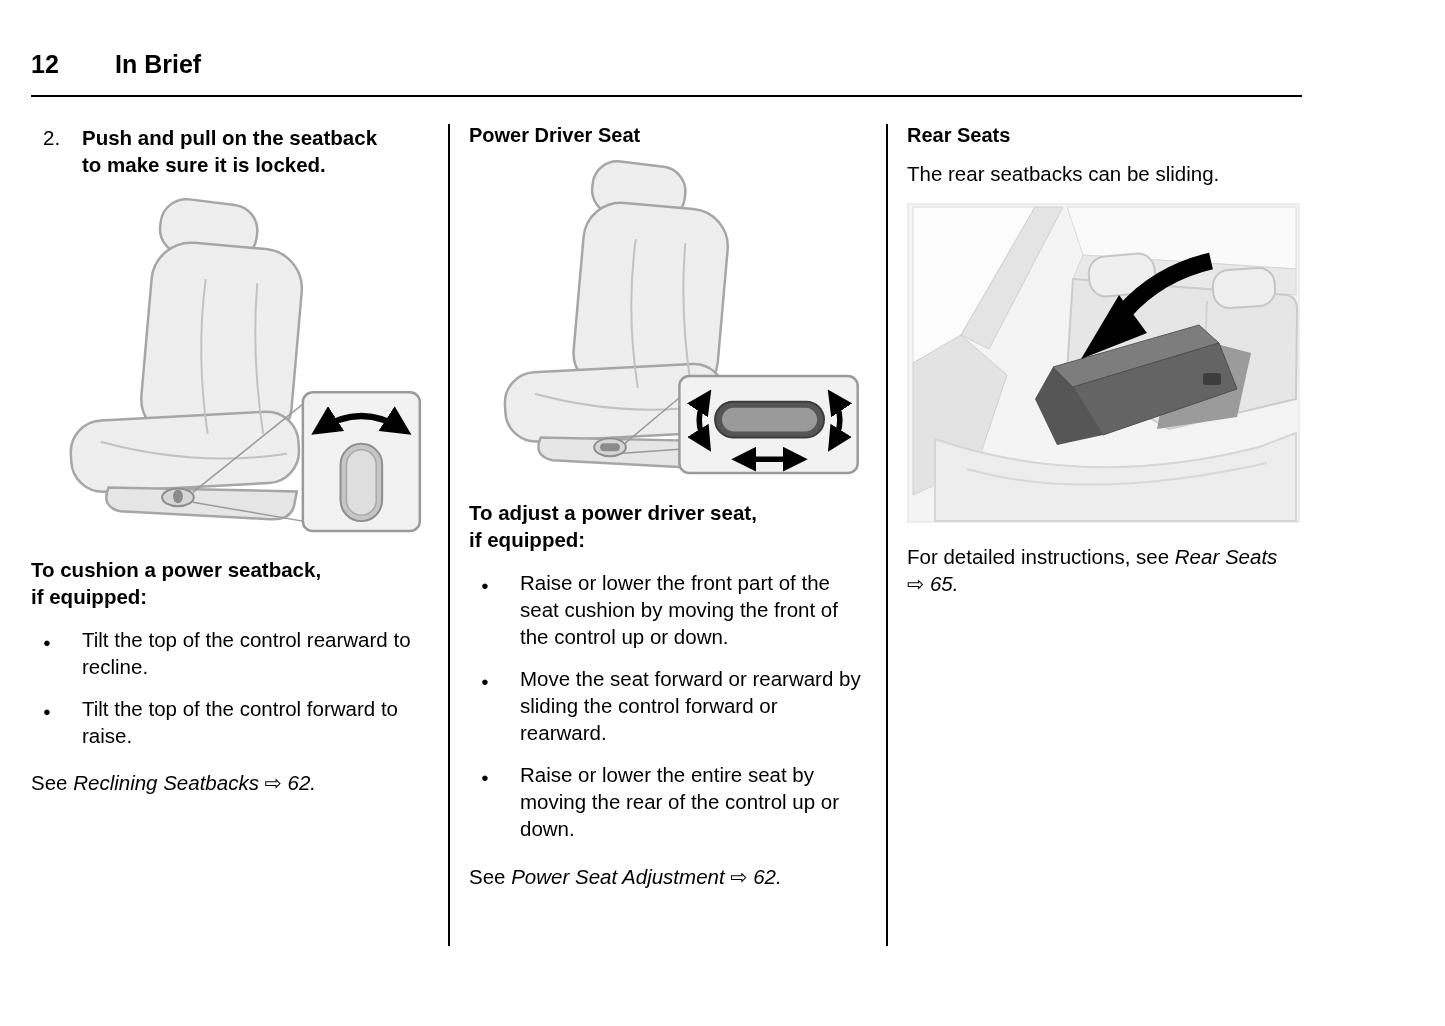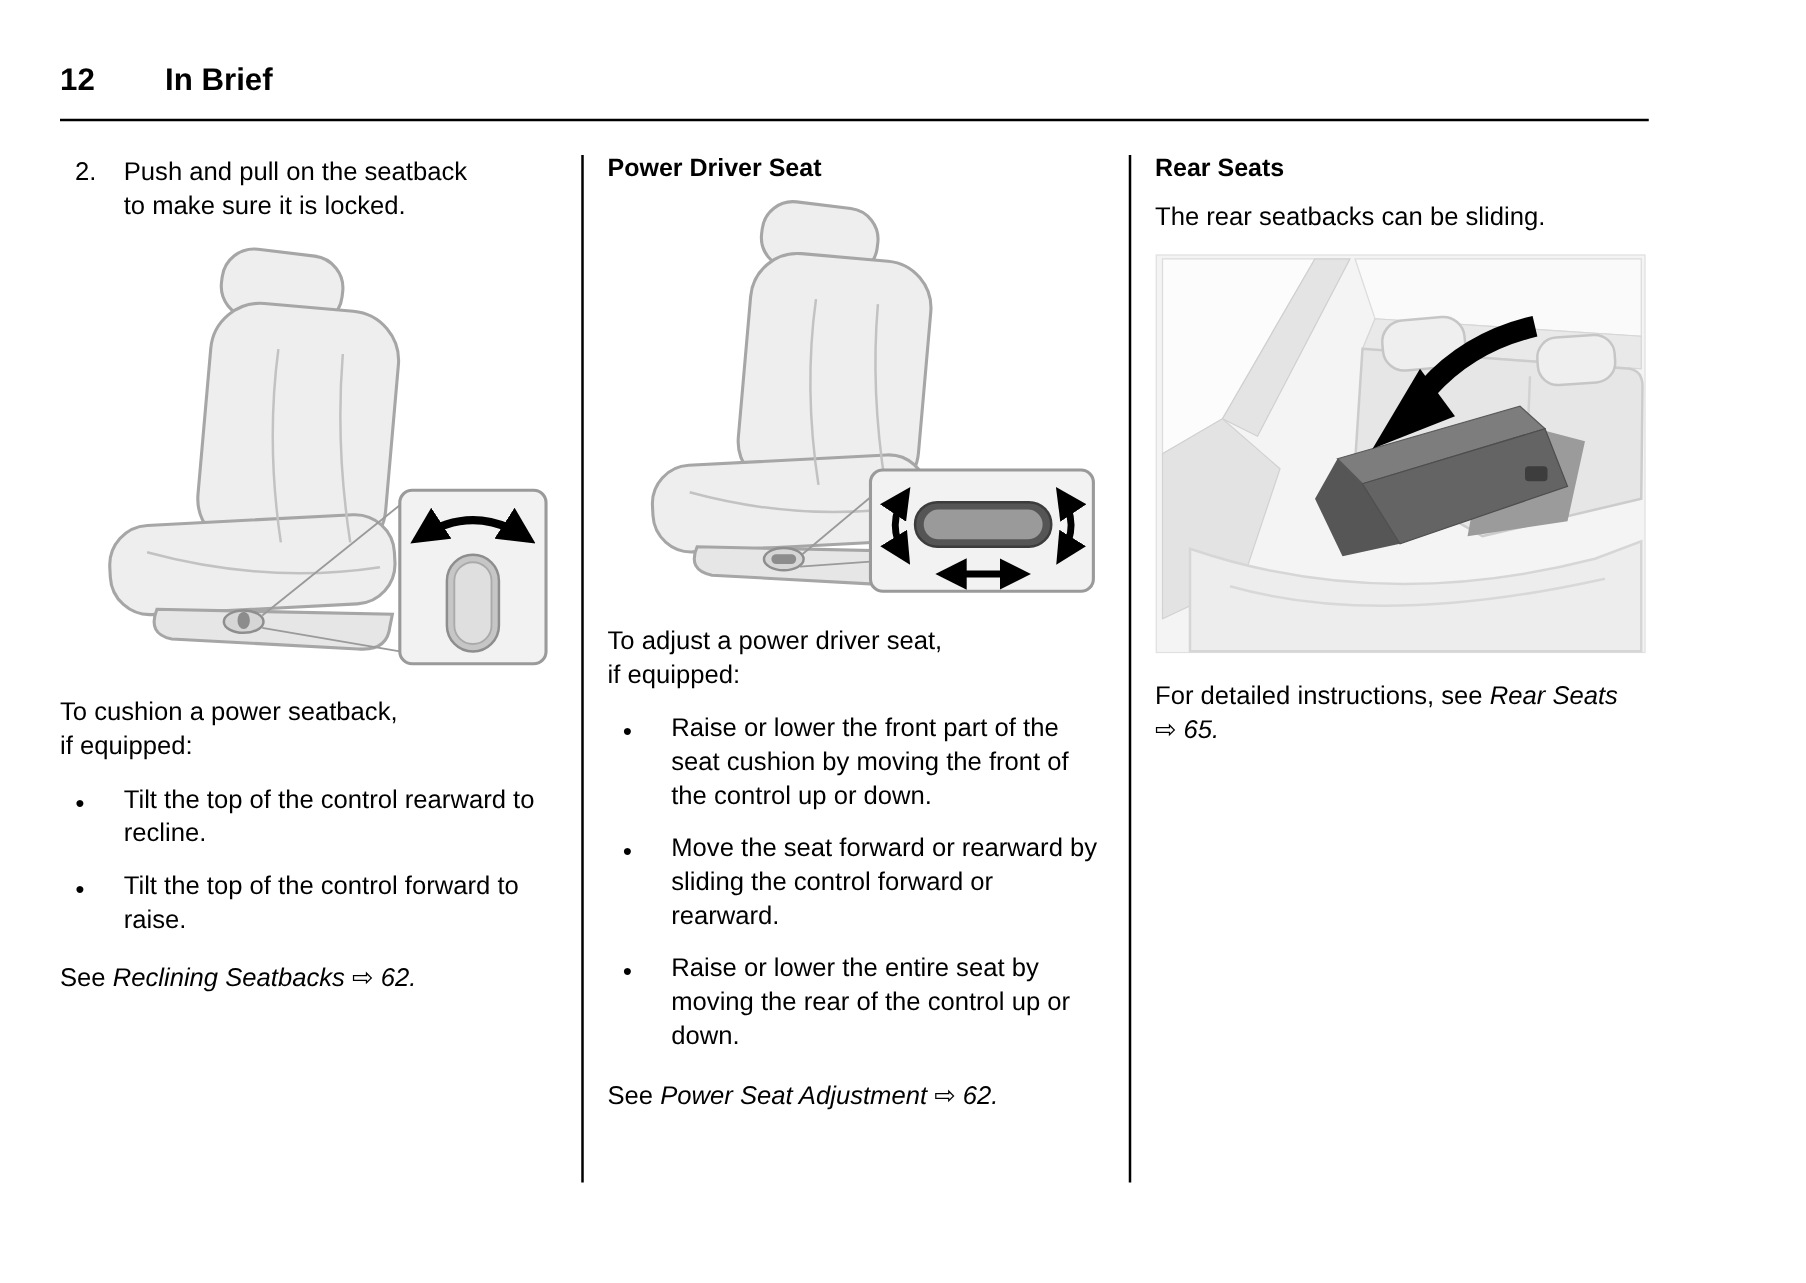--- a/index.html
+++ b/index.html
@@ -2,36 +2,36 @@
 <html><head>
 <meta charset="utf-8">
 <style>
   html, body { margin: 0; padding: 0; }
   body {
     width: 1445px; height: 1026px;
     background: #ffffff; color: #000000;
     font-family: "Liberation Sans", sans-serif;
     overflow: hidden;
   }
-  .page { padding: 50px 0 0 48px; width: 1271px; }
+  .page { padding: 50px 0 0 31px; width: 1271px; }
 
   .header { display: flex; align-items: baseline; font-size: 25px; font-weight: 700; }
   .pagenum { width: 84px; }
 
   .rule { height: 2px; background: #000; margin: 16px 0 27px 0; width: 1271px; }
 
   .columns { display: flex; align-items: flex-start; }
   .col  { width: 398px; flex: none; }
   .col.third { width: 382px; }
   .vsep { width: 2px; height: 822px; background: #000; margin: 0 19px; flex: none; }
 
   h2 { font-size: 20px; font-weight: 700; margin: 0 0 13px 0; }
 
   .body-text { font-size: 20.5px; line-height: 1.32; }
-  .pre { white-space: pre-line; }
+  .pre { white-space: pre-line; font-weight: bold; }
 
   .step { display: flex; margin: 0 0 14px 0; }
   .step .num { flex: none; width: 39px; padding-left: 12px; }
 
   .intro { margin: 0 0 16px 0; }
 
   .bullets { list-style: none; margin: 2px 0 0 0; padding: 0; }
   .bullets li { display: flex; margin-bottom: 15px; }
   .bullets .dot { flex: none; width: 39px; padding-left: 12px; }
   .bullets .dot::before { content: "●"; font-size: 13px; line-height: 27px; }

